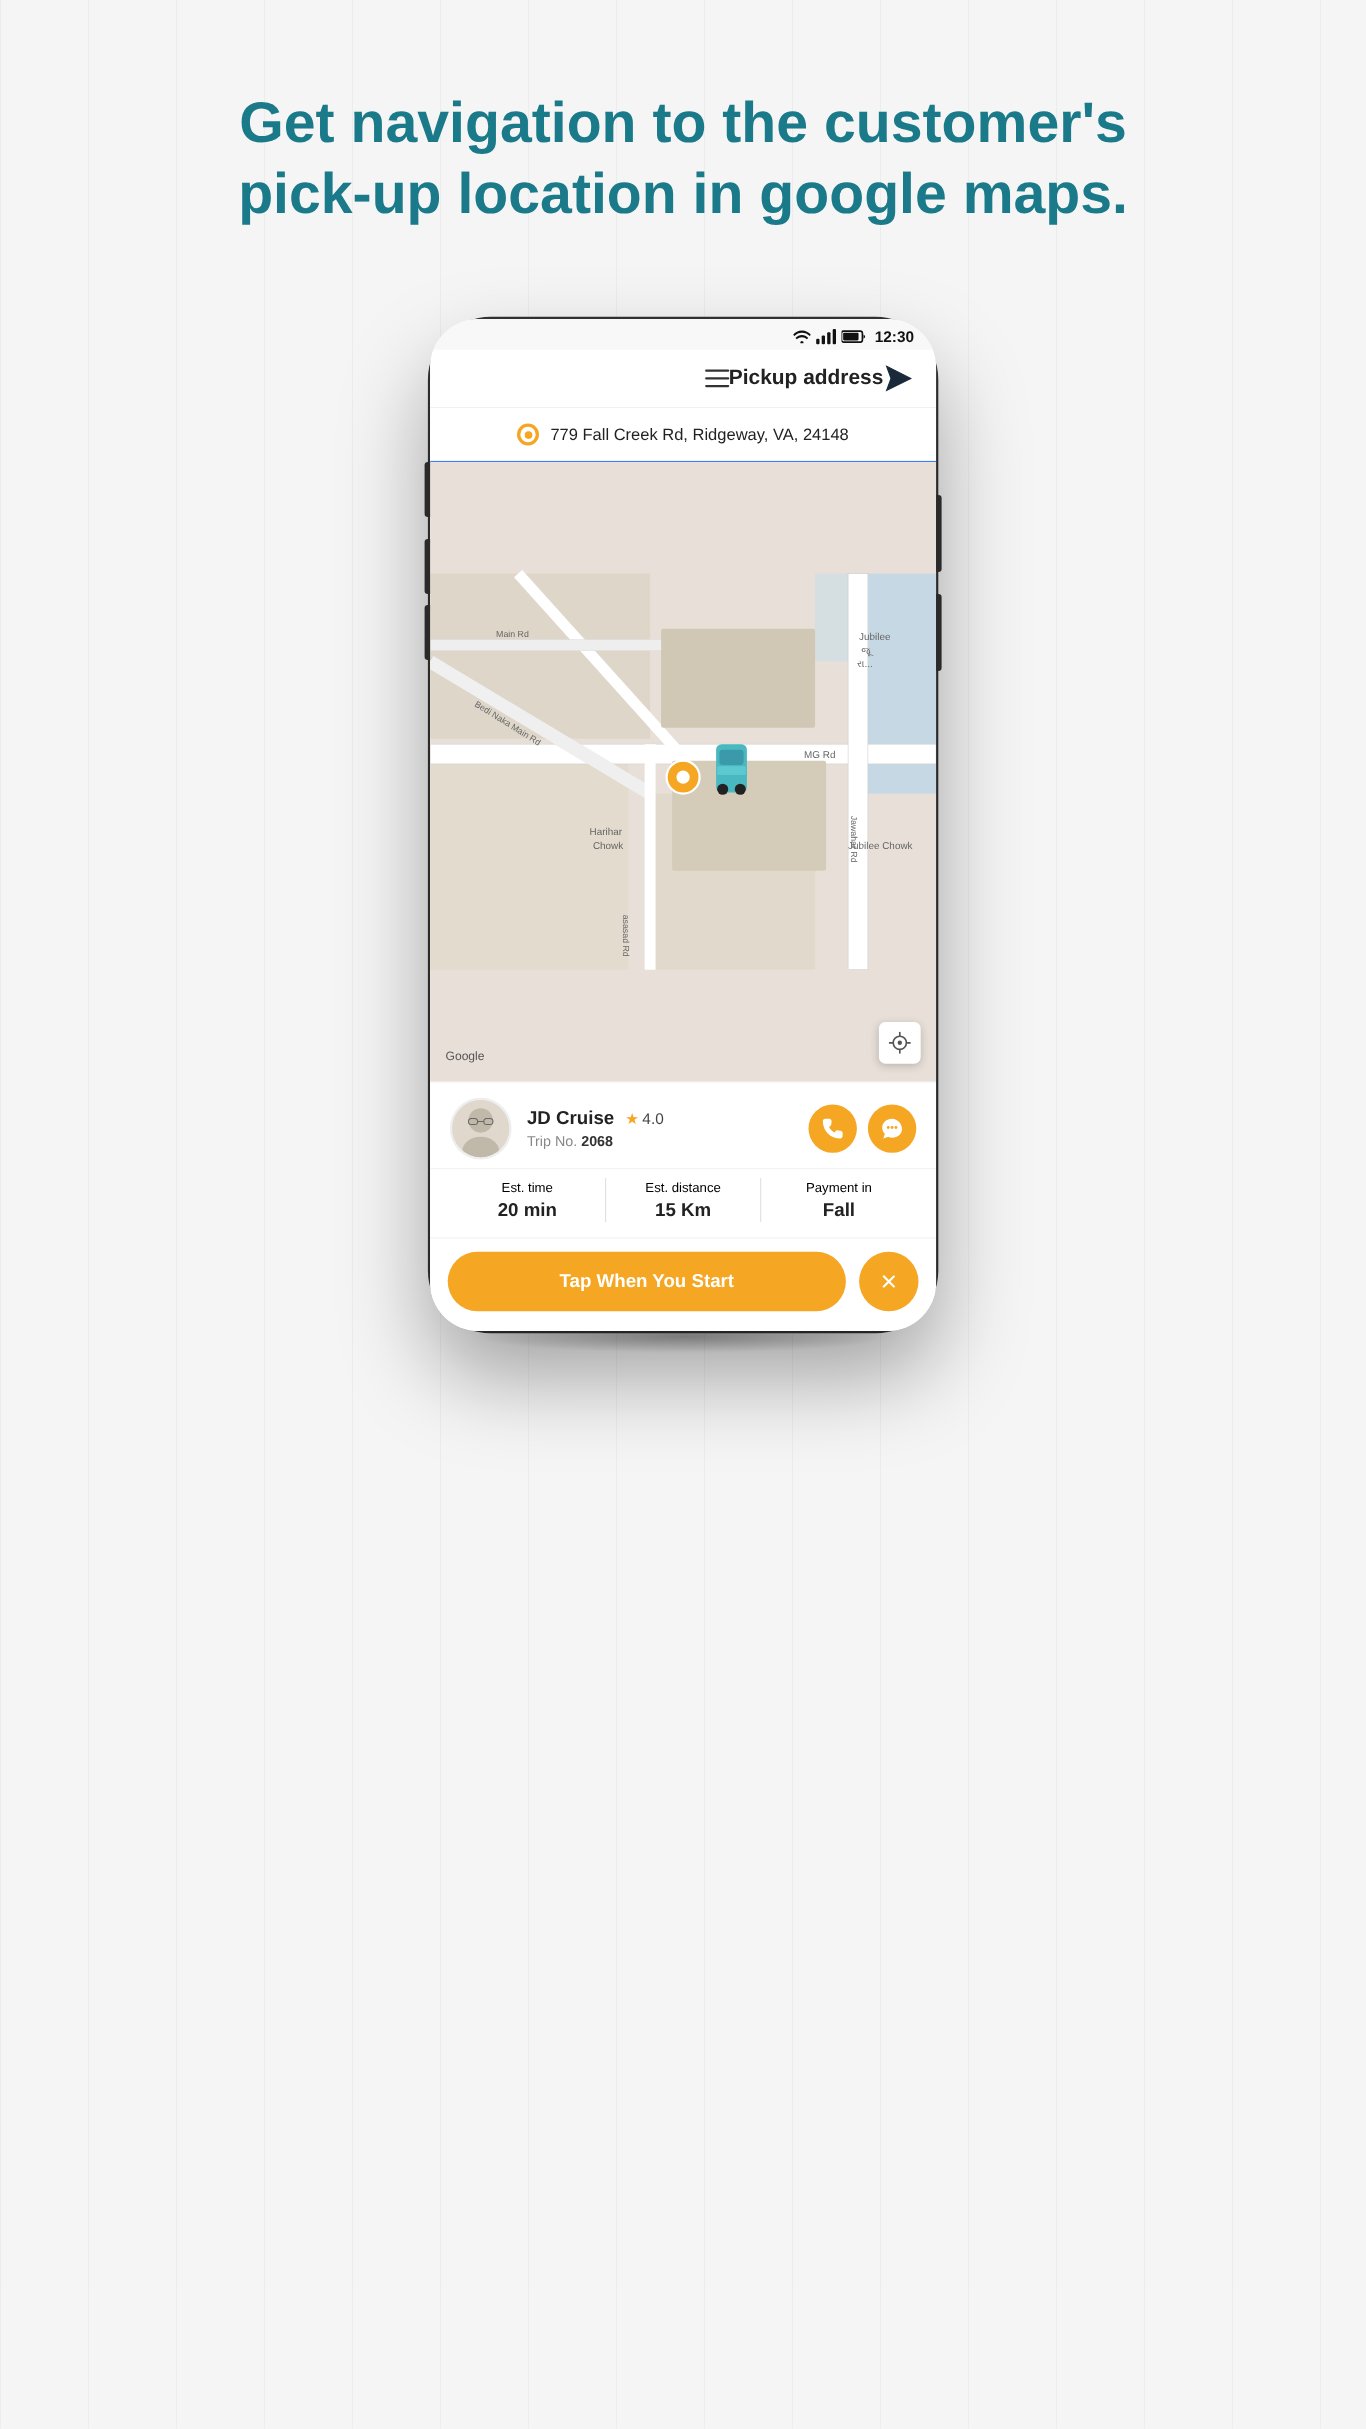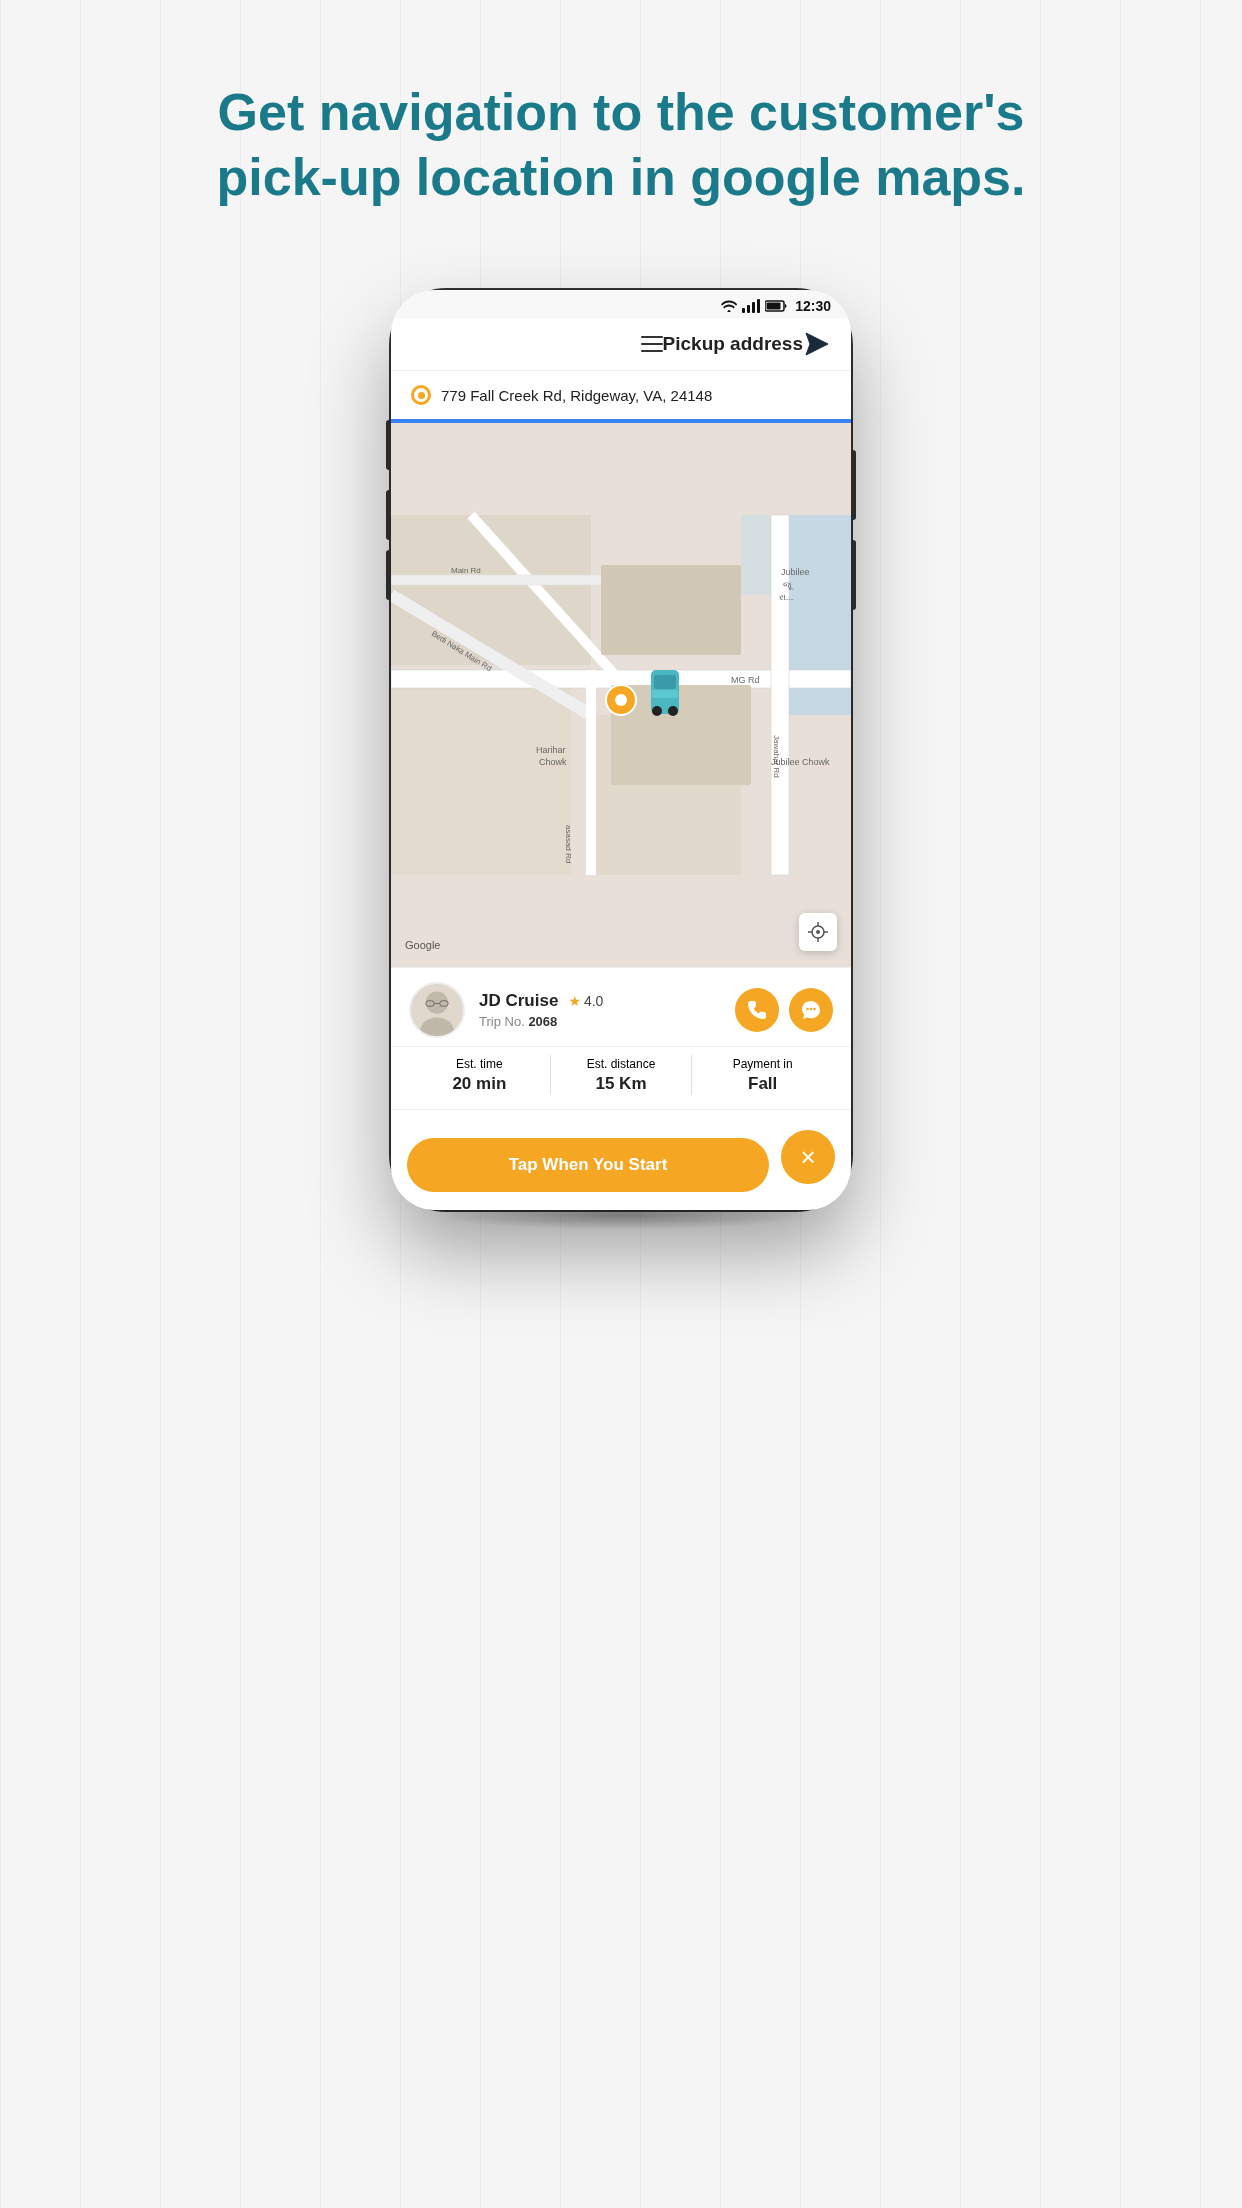--- a/index.html
+++ b/index.html
@@ -170,23 +170,24 @@
       align-items: center;
       justify-content: center;
     }
 
     
     .pickup-bar {
       display: flex;
       align-items: center;
       padding: 14px 20px;
       background: #fff;
-      border-bottom: 4px solid #3b82f6;
+      border-bottom: 1px solid #3b82f6;
       gap: 10px;
       flex-shrink: 0;
+      justify-content: center;
     }
 
     .location-dot {
       width: 20px;
       height: 20px;
       border-radius: 50%;
       border: 3px solid #f5a623;
       display: flex;
       align-items: center;
       justify-content: center;
@@ -377,21 +378,20 @@
       background: #f5a623;
       border-radius: 30px;
       border: none;
       font-size: 17px;
       font-weight: 700;
       color: #fff;
       cursor: pointer;
       display: flex;
       align-items: center;
       justify-content: center;
-      margin-top: 16px;
     }
 
     .cancel-btn {
       width: 54px;
       height: 54px;
       border-radius: 50%;
       background: #f5a623;
       border: none;
       cursor: pointer;
       display: flex;

